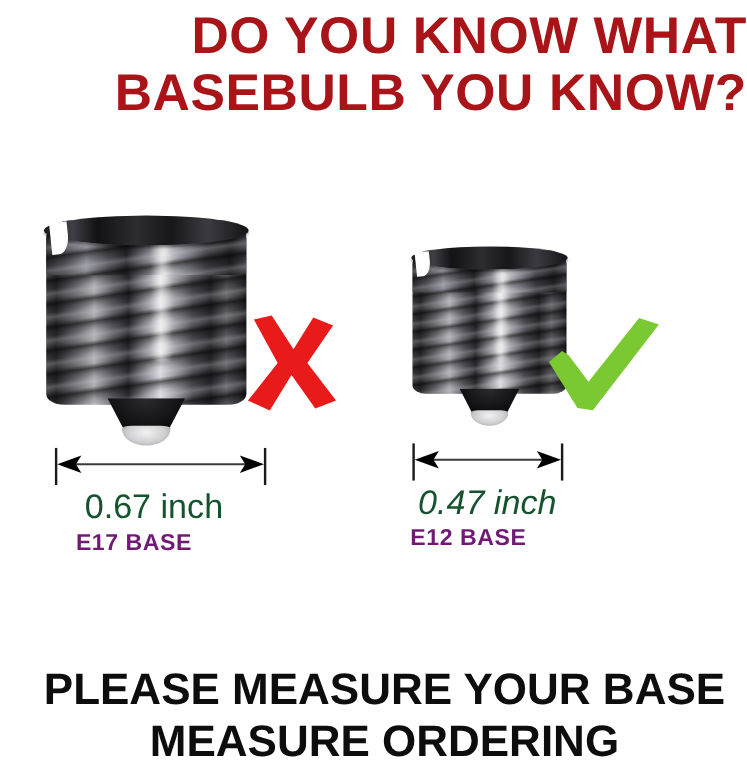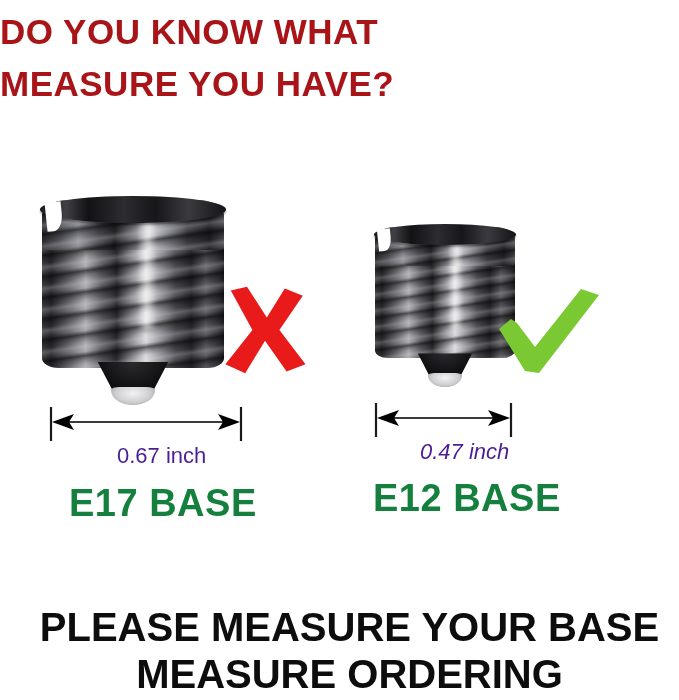--- a/index.html
+++ b/index.html
@@ -17,25 +17,25 @@
     background: #ffffff;
     overflow: hidden;
   }
 
   
   .headline {
     position: absolute;
     left: 0;
     top: 6px;
     width: 679px;
-    text-align: left;
+    text-align: right;
     color: #a81418;
     font-family: "Liberation Sans", sans-serif;
     font-weight: 700;
-    font-size: 35px;
+    font-size: 47px;
     line-height: 52px;
     letter-spacing: 0.5px;
   }
   .headline .hl-line { display: block; white-space: nowrap; }
 
   
   .caption {
     position: absolute;
     left: 0;
     top: 604px;
@@ -198,50 +198,49 @@
   #mark-check { left: 140px; top: 60px; width: 110px; height: 90px; }
 
   
   .dim { position: absolute; }
   #dim-e17 { left: 28px; top: 212px; width: 200px; height: 34px; }
   #dim-e12 { left: 18px; top: 178px; width: 145px; height: 34px; }
 
   
   .measure-label {
     position: absolute;
-    color: #4c1d95;
+    color: #14532d;
     font-family: "Liberation Sans", sans-serif;
     font-weight: 400;
-    font-size: 22px;
+    font-size: 31px;
     white-space: nowrap;
-    margin-left: 40px;
   }
   #label-e17-measure { left: 57px; top: 248px; }
   #label-e12-measure { left: 25px; top: 214px; font-style: italic; }
 
   .base-label {
     position: absolute;
-    color: #15803d;
+    color: #701a75;
     font-family: "Liberation Sans", sans-serif;
     font-weight: 700;
-    font-size: 38px;
+    font-size: 21px;
     letter-spacing: 0.5px;
     white-space: nowrap;
   }
   #label-e17-base { left: 49px; top: 287px; }
   #label-e12-base { left: 18px; top: 252px; }
 </style>
 </head>
 <body>
 
 <div id="page">
 
   <div class="headline">
     <span class="hl-line">DO YOU KNOW WHAT</span>
-    <span class="hl-line">MEASURE YOU HAVE?</span>
+    <span class="hl-line">BASEBULB YOU KNOW?</span>
   </div>
 
   <div class="bulb-group" id="group-e17">
 
     <div class="bulb" id="bulb-e17">
       <div class="body">
         <div class="collar"></div>
         <div class="threads"></div>
         <div class="spec"></div>
       </div>

